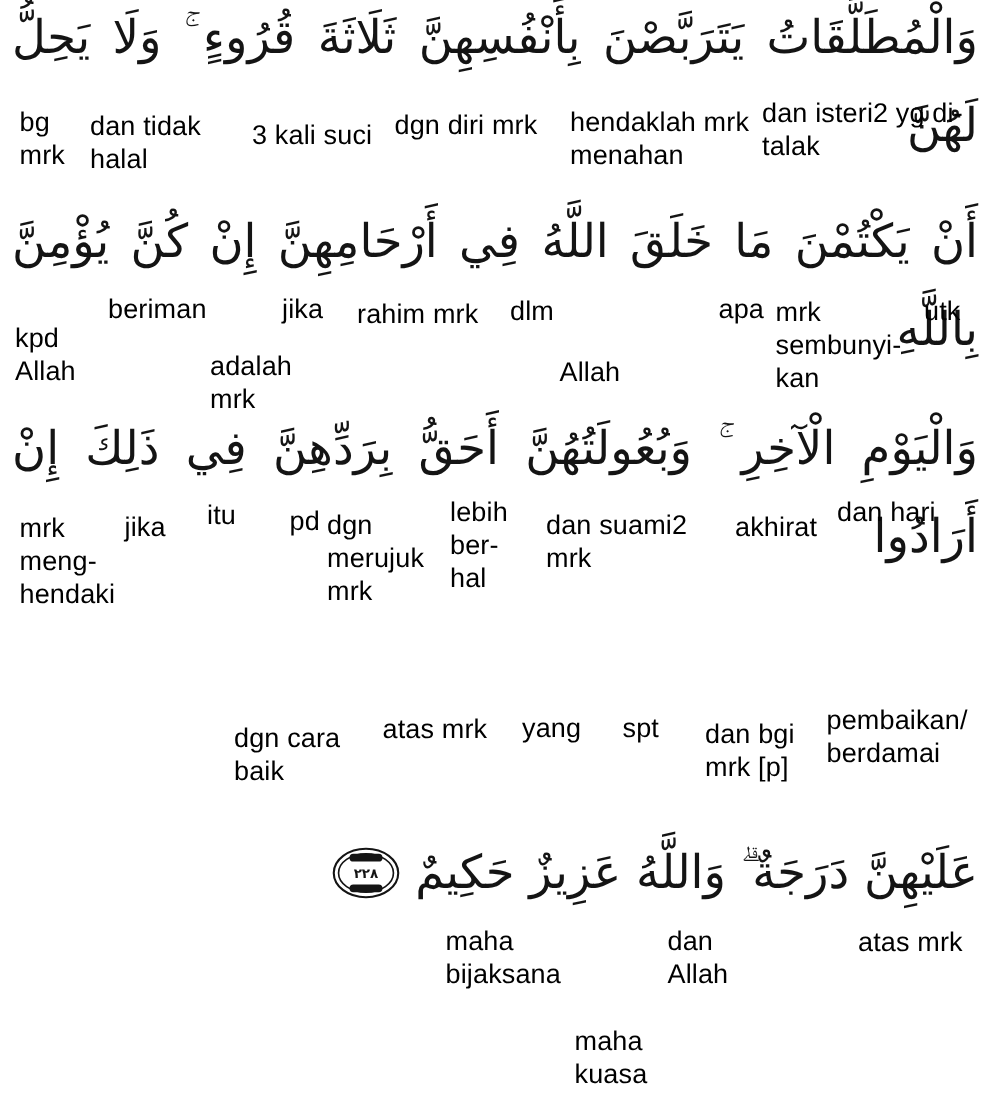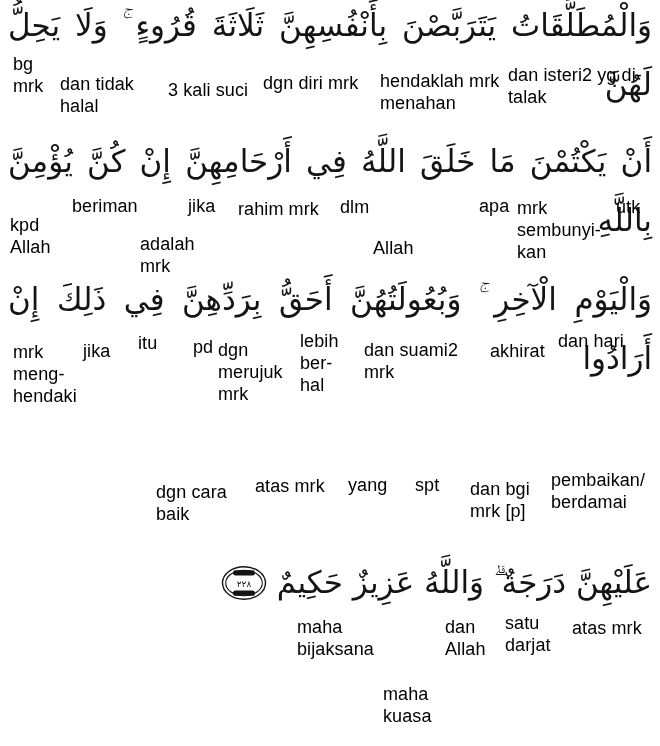--- a/index.html
+++ b/index.html
@@ -43,41 +43,42 @@
     line-height:22px;
     letter-spacing:0.1px;
     white-space:pre-line;
     color:#000;
   }
   .medallion {
     display:inline-block;
     vertical-align:-8px;
     margin:0 10px 0 2px;
     line-height:0;
+    font-weight:bold;
   }
 </style>
 </head>
 <body>
 
 <div class="page">
 
   <div class="arabic l0">وَالْمُطَلَّقَاتُ يَتَرَبَّصْنَ بِأَنْفُسِهِنَّ ثَلَاثَةَ قُرُوءٍ ۚ وَلَا يَحِلُّ لَهُنَّ</div>
   <div class="arabic l1">أَنْ يَكْتُمْنَ مَا خَلَقَ اللَّهُ فِي أَرْحَامِهِنَّ إِنْ كُنَّ يُؤْمِنَّ بِاللَّهِ</div>
   <div class="arabic l2">وَالْيَوْمِ الْآخِرِ ۚ وَبُعُولَتُهُنَّ أَحَقُّ بِرَدِّهِنَّ فِي ذَلِكَ إِنْ أَرَادُوا</div>
   <div class="arabic l5">
     <span>عَلَيْهِنَّ دَرَجَةٌ ۗ وَاللَّهُ عَزِيزٌ حَكِيمٌ</span><span class="medallion"><svg width="46" height="36" viewBox="0 0 46 36" xmlns="http://www.w3.org/2000/svg">
         <ellipse cx="23" cy="18" rx="21.5" ry="16.2" fill="none" stroke="#141414" stroke-width="1.4"></ellipse>
         <ellipse cx="23" cy="18" rx="18.3" ry="12.8" fill="none" stroke="#141414" stroke-width="1.1"></ellipse>
         <rect x="12" y="5.2" width="22" height="5.2" rx="2.6" fill="#141414"></rect>
         <rect x="12" y="25.6" width="22" height="5.2" rx="2.6" fill="#141414"></rect>
         <text x="23" y="21.6" text-anchor="middle" font-size="9" fill="#141414" font-family="DejaVu Sans, sans-serif">٢٢٨</text>
       </svg></span>
   </div>
 
-  <div class="lbl" style="left:13px;top:53px">bg
+  <div class="lbl" style="left:13px;top:70px">bg
 mrk</div>
   <div class="lbl" style="left:60px;top:73px">dan tidak
 halal</div>
   <div class="lbl" style="left:168px;top:79px">3 kali suci</div>
   <div class="lbl" style="left:263px;top:72px">dgn diri mrk</div>
   <div class="lbl" style="left:380px;top:70px">hendaklah mrk
 menahan</div>
   <div class="lbl" style="left:508px;top:64px">dan isteri2 yg di-
 talak</div>
 
@@ -120,19 +121,17 @@
   <div class="lbl" style="left:415px;top:474px">spt</div>
   <div class="lbl" style="left:470px;top:478px">dan bgi
 mrk [p]</div>
   <div class="lbl" style="left:551px;top:469px">pembaikan/
 berdamai</div>
 
   <div class="lbl" style="left:297px;top:616px">maha
 bijaksana</div>
   <div class="lbl" style="left:445px;top:616px">dan
 Allah</div>
-  <div class="lbl" style="left:505px;top:612px">satu
-darjat</div>
   <div class="lbl" style="left:572px;top:617px">atas mrk</div>
   <div class="lbl" style="left:383px;top:683px">maha
 kuasa</div>
 
 </div>
 
 </body></html>

